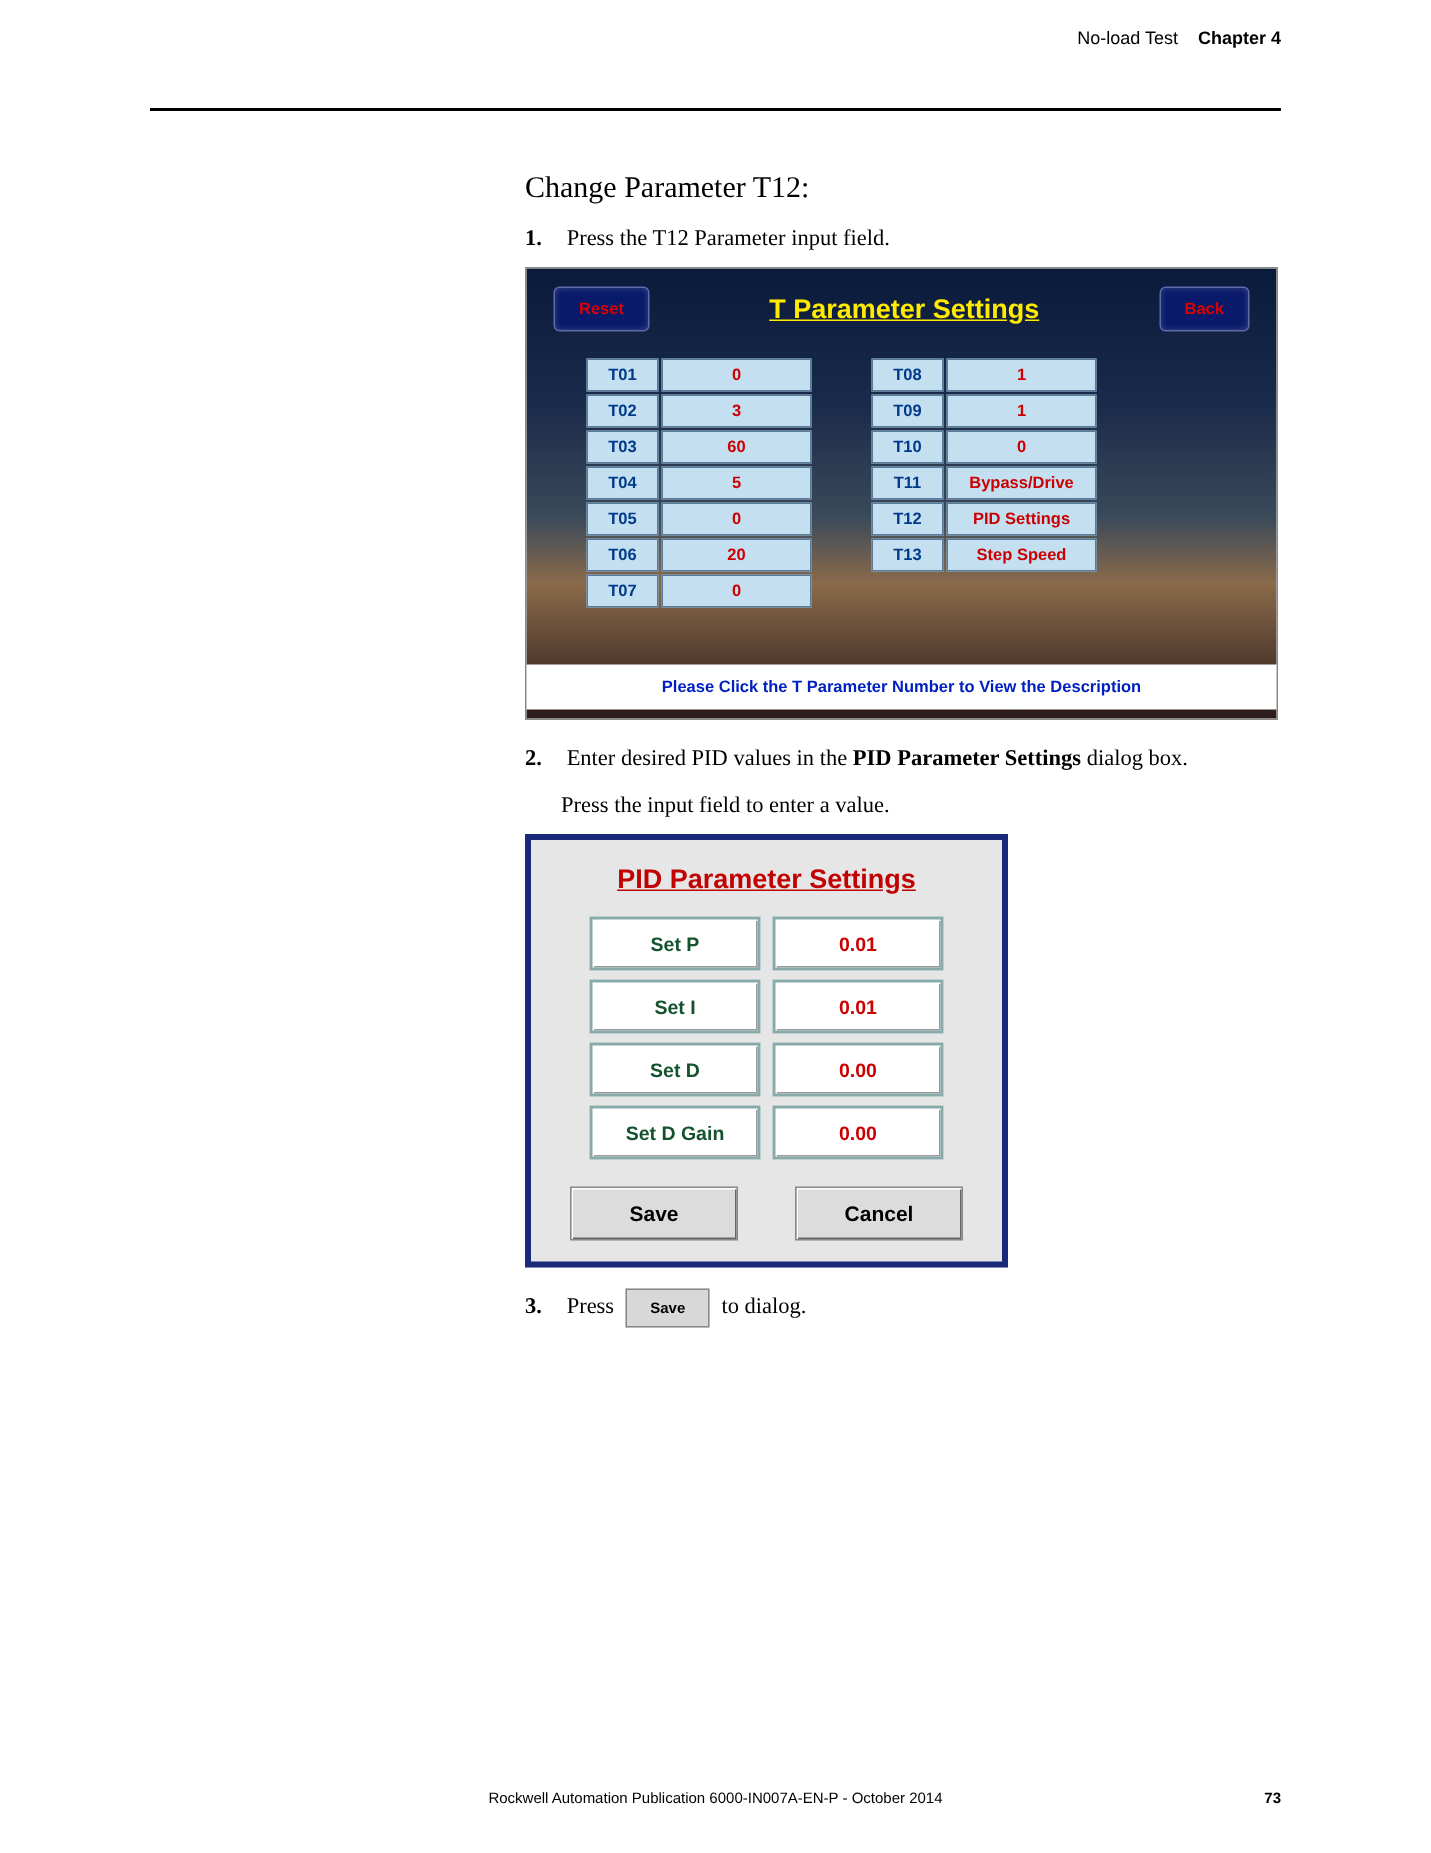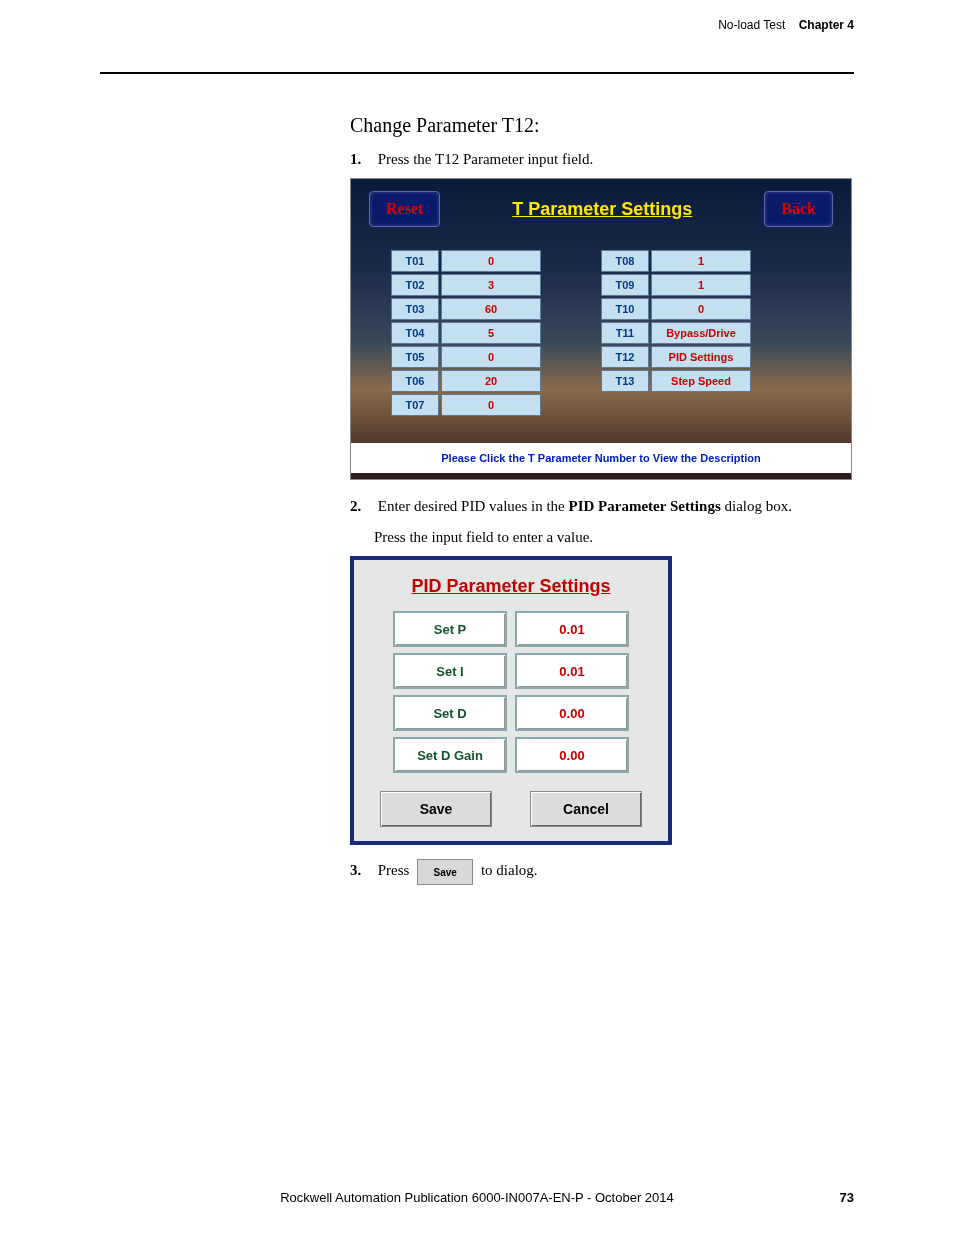--- a/index.html
+++ b/index.html
@@ -76,42 +76,41 @@
     display: flex;
     justify-content: space-between;
     align-items: center;
     padding: 0 18px;
   }
   .t-btn {
     background: #0a1a6a;
     color: #a00;
     border: 1px solid #5a6aaa;
     border-radius: 4px;
-    font-family: Liberation Serif, serif;
-    font-weight: bold;
-    font-size: 16px;
+    font-family: Liberation Sans, sans-serif;
+    font-weight: bold;
+    font-size: 11px;
     padding: 8px 16px;
     box-shadow: inset 0 0 4px rgba(255,255,255,0.2);
   }
   .t-btn.reset { color: #d00; }
   .t-btn.back { color: #d00; }
   .t-title {
     color: #ffea00;
     font-family: Arial, sans-serif;
     font-weight: bold;
     font-size: 18px;
     text-decoration: underline;
   }
   .t-grid {
     position: absolute;
     top: 60px;
     left: 40px;
     display: flex;
-    gap: 60px;
-    margin-top: 11px;
+    gap: 40px;
   }
   .t-col {
     display: flex;
     flex-direction: column;
     gap: 2px;
   }
   .t-row {
     display: flex;
     gap: 2px;
   }
@@ -217,21 +216,21 @@
     margin: 0 4px;
   }
   .footer {
     position: absolute;
     bottom: 30px;
     left: 100px;
     right: 100px;
     display: flex;
     justify-content: center;
     font-family: Arial, sans-serif;
-    font-size: 13px;
+    font-size: 10px;
   }
   .footer-center {
     position: absolute;
     left: 0; right: 0;
     text-align: center;
   }
   .footer-right {
     margin-left: auto;
     font-weight: bold;
   }

